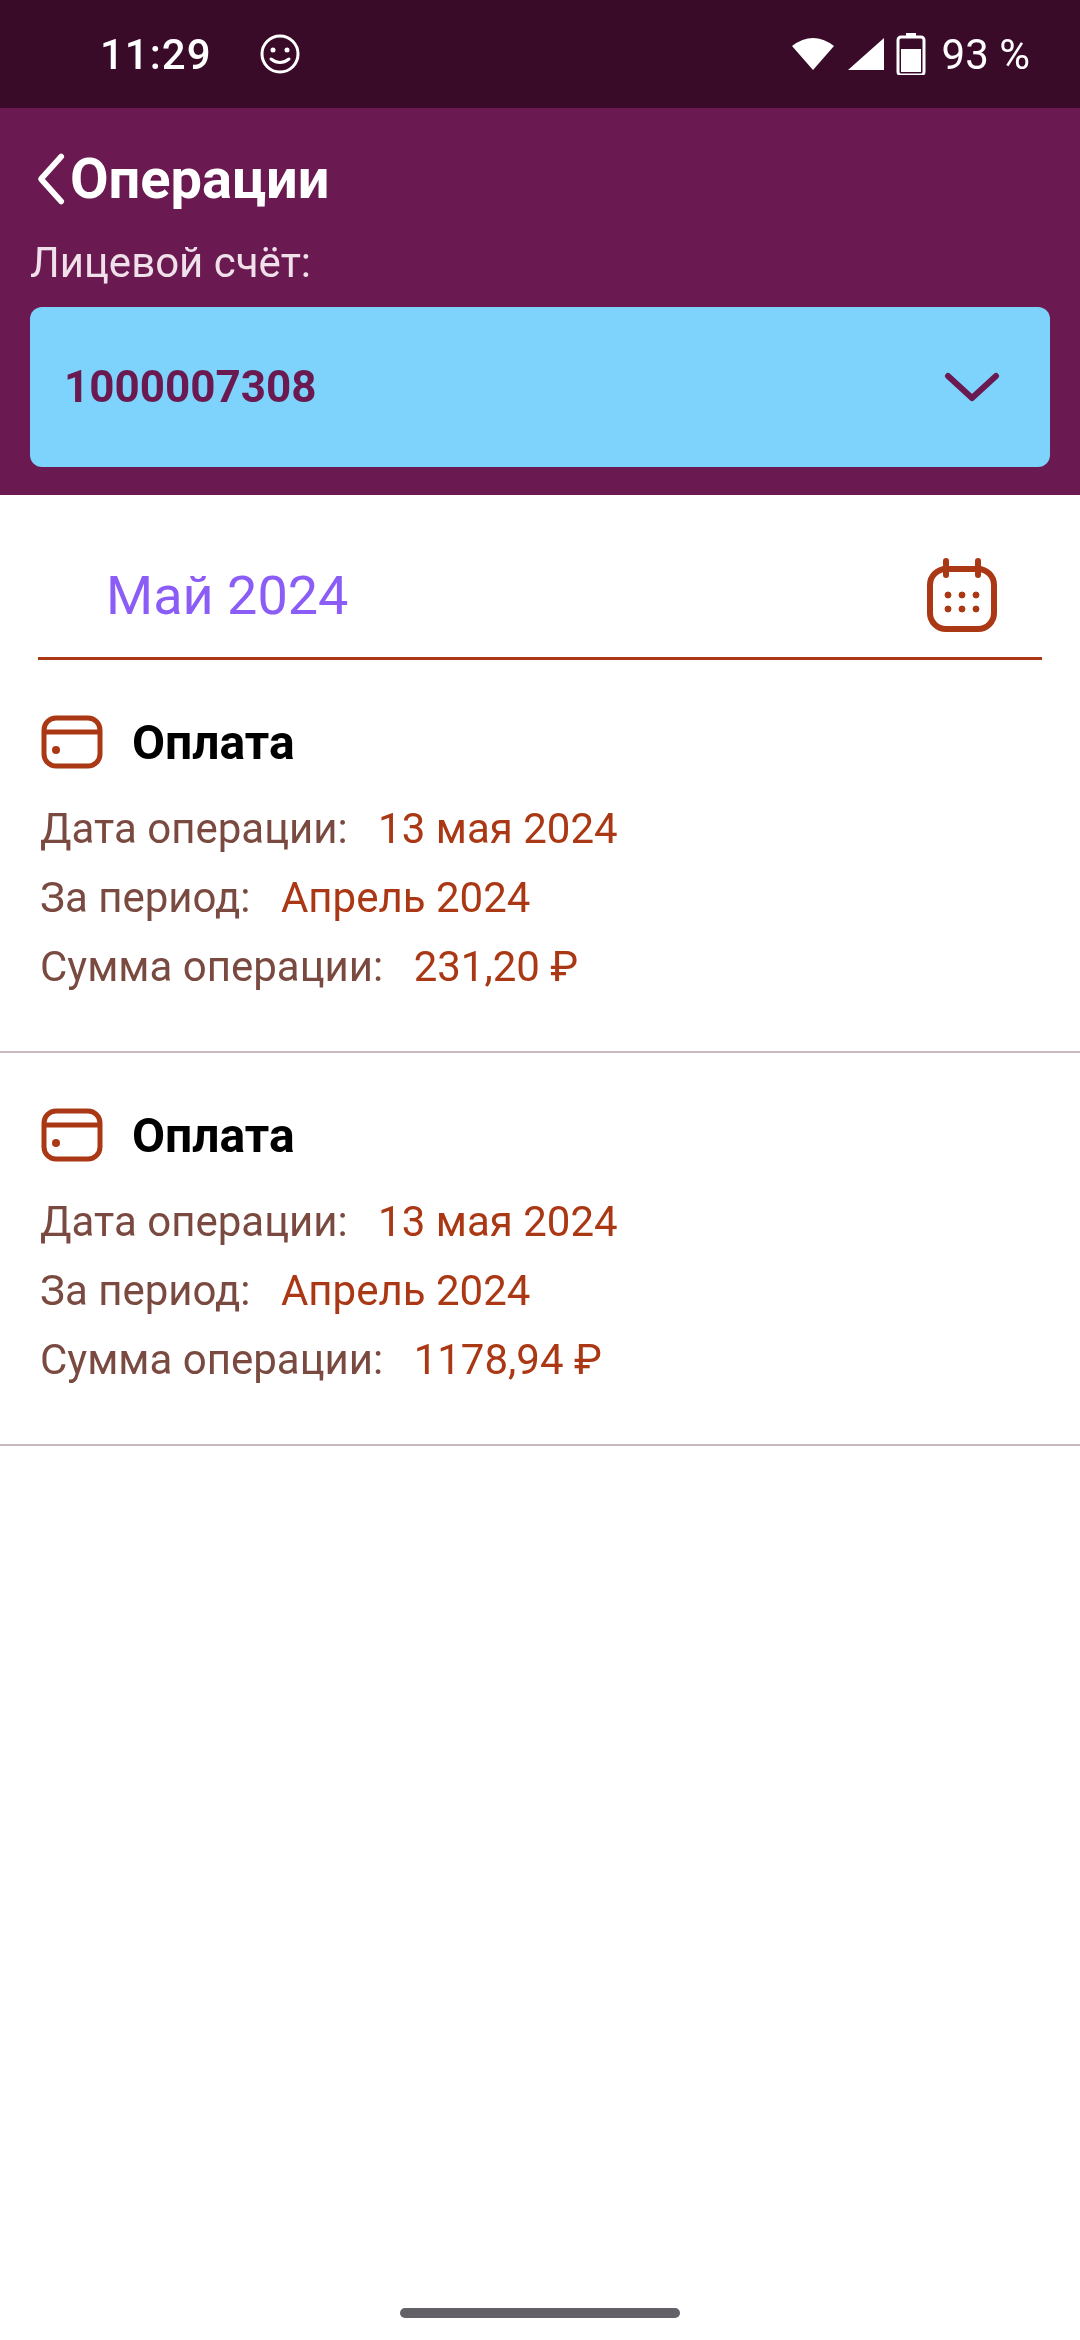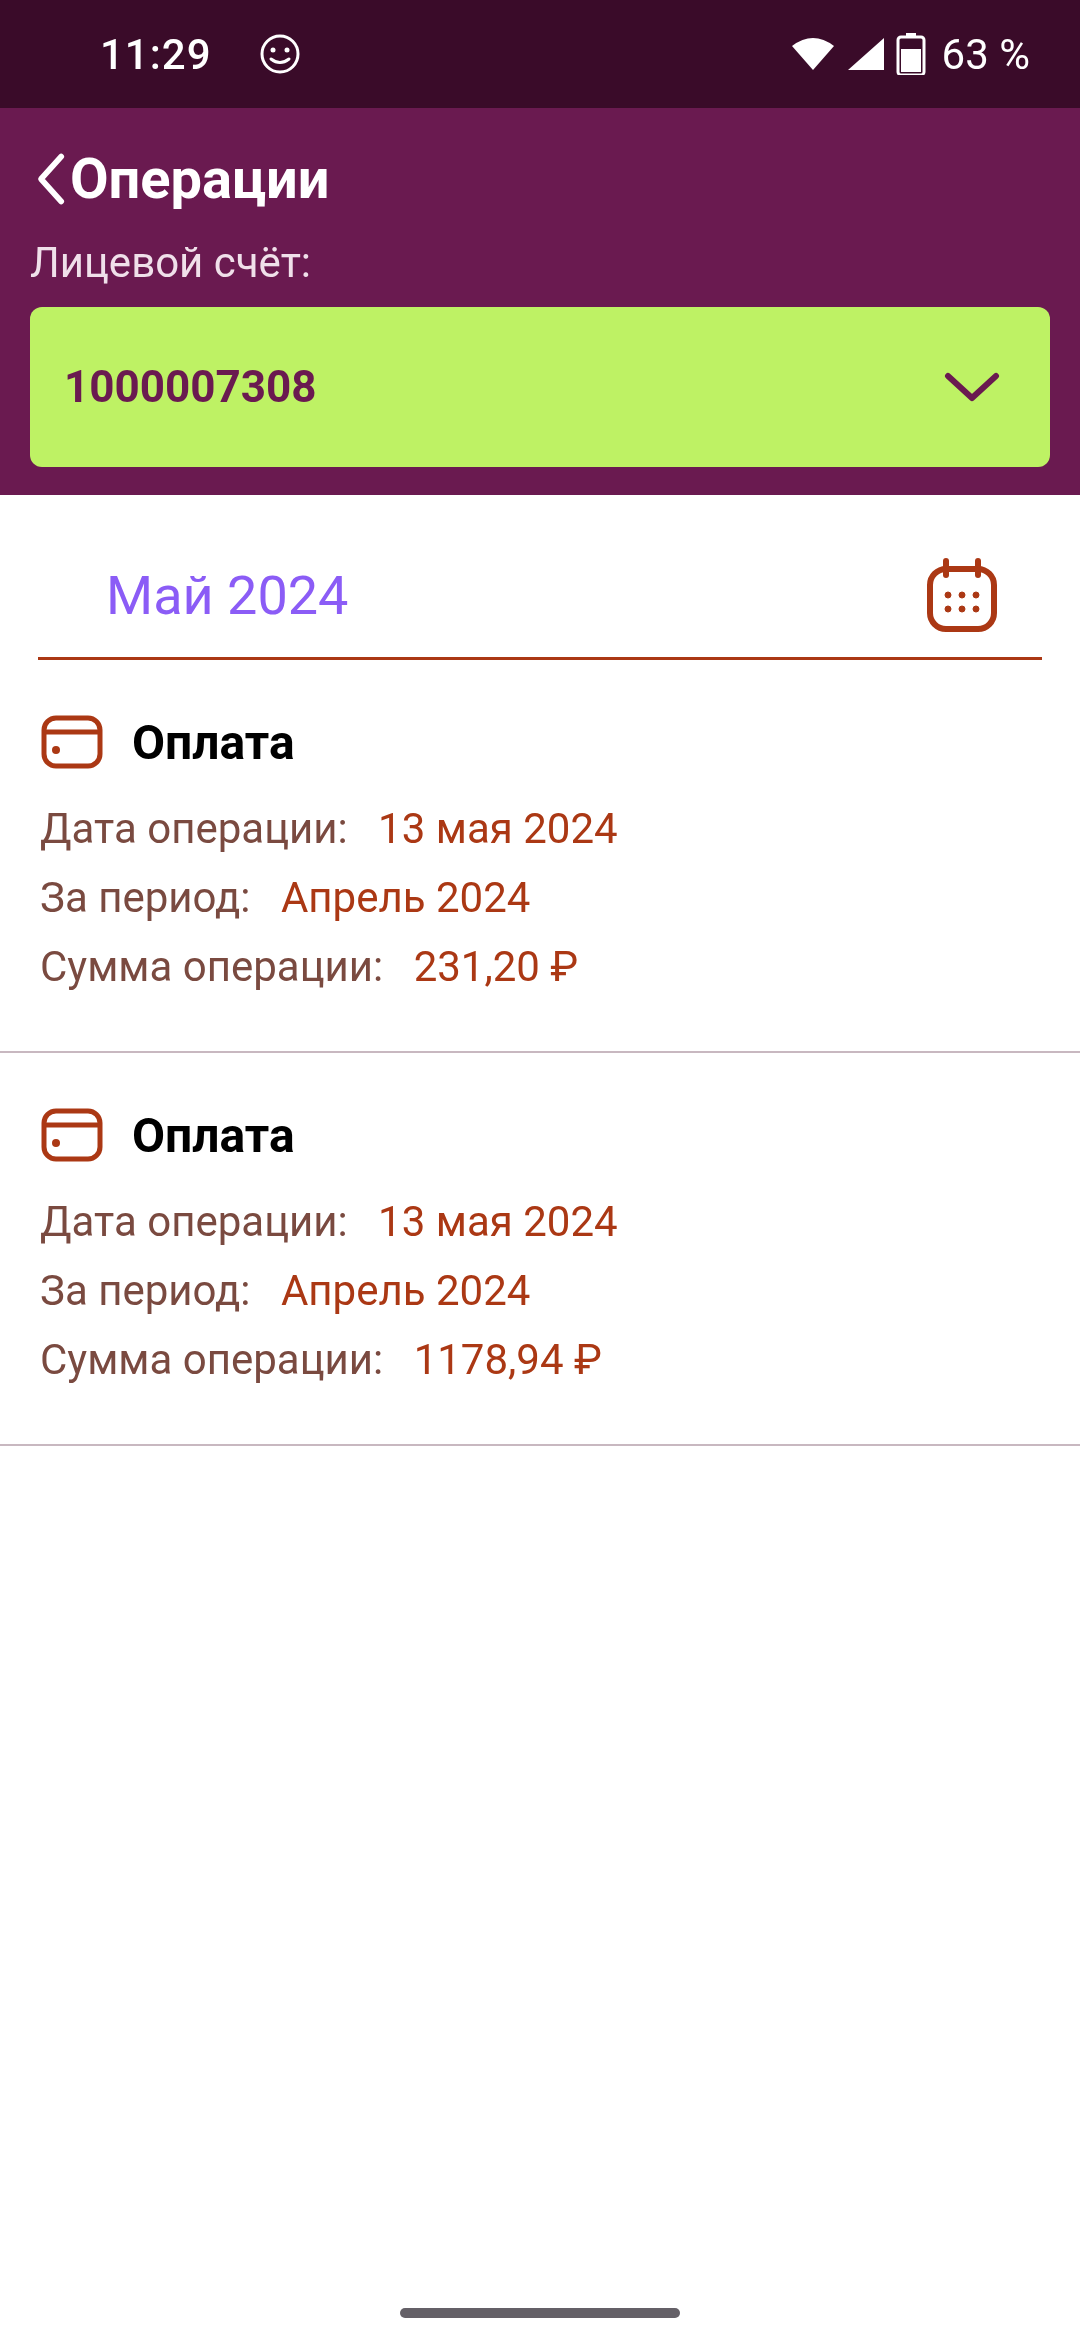--- a/index.html
+++ b/index.html
@@ -79,21 +79,21 @@
       font-weight: 700;
     }
     .account-label {
       font-size: 42px;
       font-weight: 400;
       color: #f0e0ea;
       padding-top: 8px;
       padding-bottom: 20px;
     }
     .account-dropdown {
-      background: #bef264;
+      background: #7dd3fc;
       border-radius: 12px;
       height: 160px;
       display: flex;
       align-items: center;
       justify-content: space-between;
       padding: 0 50px 0 34px;
     }
     .account-number {
       font-size: 44px;
       font-weight: 700;
@@ -202,21 +202,21 @@
       <path d="M23 34 L2 10 Q23 -6 44 10 Z" fill="#fff"></path>
     </svg>
     <svg class="status-ico" width="40" height="36" viewBox="0 0 40 36">
       <path d="M2 34 L38 34 L38 2 Z" fill="#fff"></path>
     </svg>
     <svg class="status-ico" width="30" height="42" viewBox="0 0 30 42">
       <rect x="10" y="0" width="10" height="4" fill="#fff"></rect>
       <rect x="2" y="4" width="26" height="38" rx="3" fill="none" stroke="#fff" stroke-width="3"></rect>
       <rect x="5" y="16" width="20" height="23" fill="#fff"></rect>
     </svg>
-    <span class="status-battery-text">63 %</span>
+    <span class="status-battery-text">93 %</span>
   </div>
 </div>
 
 <div class="app-header">
   <div class="header-title-row">
     <svg class="back-icon" viewBox="0 0 32 48">
       <polyline points="26,4 8,24 26,44" stroke-linecap="round" stroke-linejoin="round"></polyline>
     </svg>
     <span class="page-title">Операции</span>
   </div>

